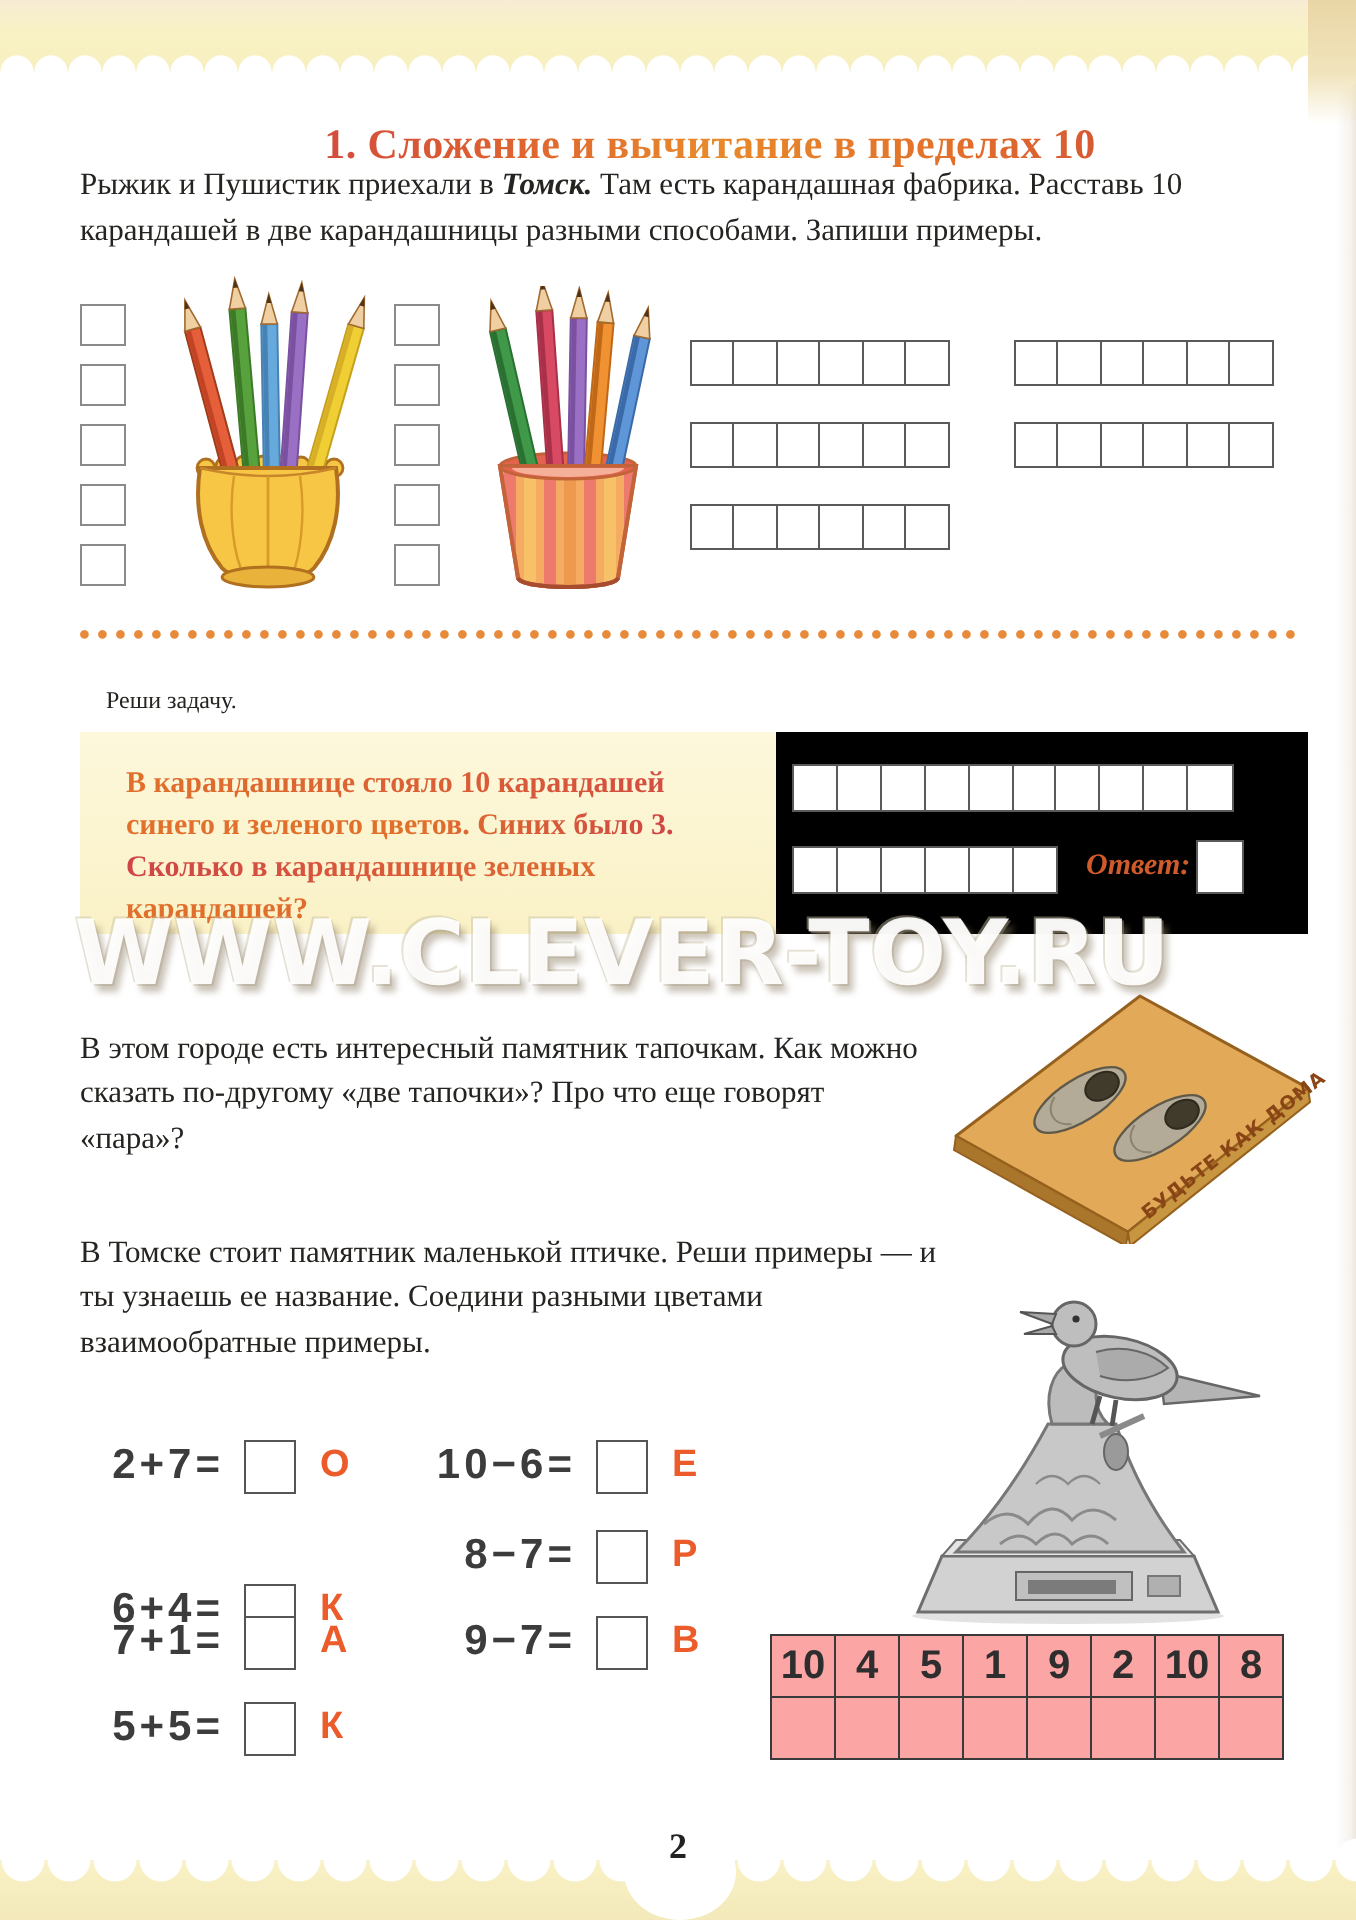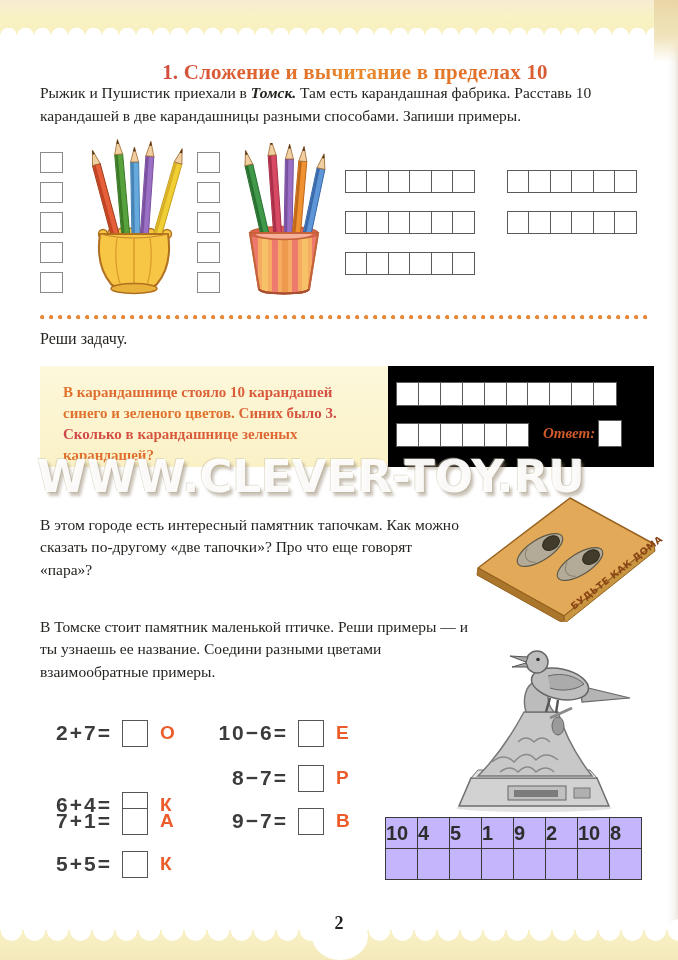--- a/index.html
+++ b/index.html
@@ -44,21 +44,21 @@
   .cbcol{position:absolute;z-index:4;}
   .cb{width:21px;height:19px;border:1.6px solid #8a8a8a;background:#fff;margin-bottom:9px;}
   .cup-svg{position:absolute;z-index:4;}
   .gridstrip{position:absolute;display:flex;padding-left:1.6px;z-index:4;}
   .gcell{display:block;width:21px;height:21px;border:1.6px solid #5a5a5a;background:#fff;margin-left:-1.6px;}
 
   .dots{position:absolute;top:315px;left:40px;width:610px;height:5px;z-index:4;
     background-image:radial-gradient(circle at 2.2px 2.2px,#e78a3a 1.9px,rgba(0,0,0,0) 2.4px);
     background-size:9px 5px;background-repeat:repeat-x;}
 
-  .prompt{position:absolute;top:330px;left:40px;margin:0;font-size:16px;z-index:4;}
+  .prompt{position:absolute;top:330px;left:40px;margin:13px;font-size:12px;z-index:4;}
 
   
   .taskbox{position:absolute;top:366px;left:40px;width:348px;height:101px;z-index:3;
     background:linear-gradient(180deg,#fdf8dc 0%,#faf1c6 100%);}
   .taskbox .lines{padding:16px 0 0 23px;font-weight:bold;font-size:15px;line-height:21px;
     font-family:"Liberation Serif",serif;}
   .ansbox{position:absolute;top:366px;left:388px;width:266px;height:101px;background:#000000;z-index:3;}
   .astrip{position:absolute;display:flex;padding-left:1.6px;}
   .acell{display:block;width:21.5px;height:22px;border:1.6px solid #5a5a5a;background:#fff;margin-left:-1.6px;}
   .strip-solution{left:8px;top:16px;}
@@ -83,21 +83,21 @@
   .exrow{position:absolute;display:flex;align-items:center;height:30px;z-index:4;}
   .exrow .expr{font-family:"Liberation Sans",sans-serif;font-weight:bold;font-size:21px;color:#3c3c3c;
     letter-spacing:2px;text-align:right;display:inline-block;}
   .c1{left:40px;} .c1 .expr{width:72px;}
   .c2{left:200px;} .c2 .expr{width:88px;}
   .exbox{display:inline-block;width:24px;height:25px;border:1.7px solid #555;background:#fff;margin-left:10px;}
   .exletter{font-family:"Liberation Sans",sans-serif;font-weight:bold;font-size:19px;color:#ec5c2b;margin-left:12px;}
 
   
   .anstable{position:absolute;left:385px;top:817px;border-collapse:collapse;z-index:4;}
-  .anstable td{width:31px;height:30px;border:1.8px solid #3a3a3a;background:#c4b5fd;text-align:left;
+  .anstable td{width:31px;height:30px;border:1.8px solid #3a3a3a;background:#fca5a5;text-align:center;
     font-family:"Liberation Sans",sans-serif;font-weight:bold;font-size:20px;color:#2e2e2e;padding:0;}
 </style>
 </head>
 <body>
 
 <div class="page">
 
   <div class="edge-right"></div>
   <div class="band-top"></div>
   <div class="corner-tr"></div>

